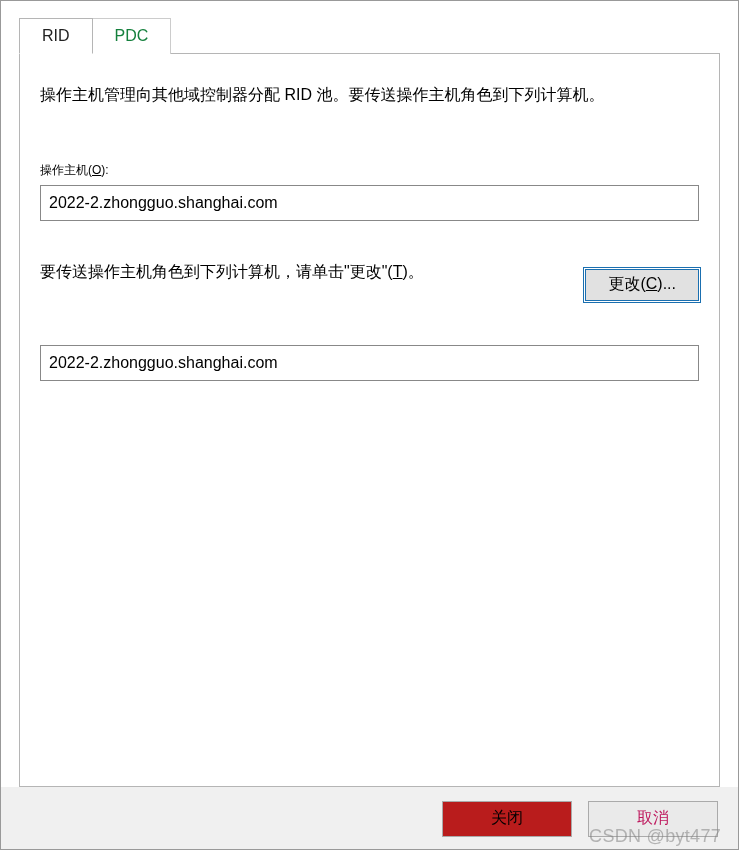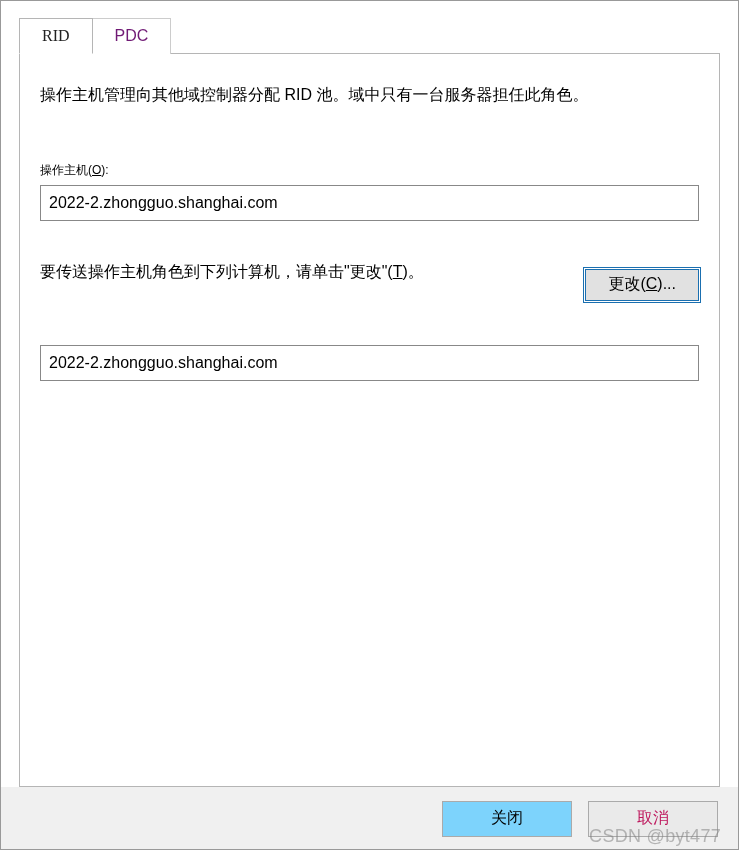--- a/index.html
+++ b/index.html
@@ -69,28 +69,27 @@
       font-size: 16px;
       margin-right: 0;
       position: relative;
       top: 1px;
       cursor: pointer;
       color: #222;
     }
     .tab.inactive {
       background: #fff;
       border-color: #ccc;
-      color: #701a75;
+      color: #15803d;
     }
     .tab.active {
       background: #fff;
       border-color: #b5b5b5;
       z-index: 3;
       border-bottom: 1px solid #fff;
-      font-family: Liberation Serif, serif;
     }
     .tab + .tab {
       margin-left: -1px;
     }
     .tabpanel {
       border: 1px solid #b5b5b5;
       flex: 1;
       background: #fff;
       padding: 28px 20px 20px 20px;
       position: relative;
@@ -149,21 +148,21 @@
       align-items: center;
       justify-content: flex-end;
       gap: 16px;
       padding: 0 20px;
       background: #f0f0f0;
     }
     .dlg-btn {
       min-width: 130px;
       height: 36px;
       border: 1px solid #aaa;
-      background: #7dd3fc;
+      background: #b91c1c;
       font-size: 16px;
       cursor: pointer;
       display: flex;
       align-items: center;
       justify-content: center;
     }
     .dlg-btn.disabled {
       color: #be185d;
       background: #eaeaea;
       cursor: default;
@@ -186,21 +185,21 @@
 
   <div class="content-area">
 
     <div class="tabstrip">
       <div class="tab active">RID</div>
       <div class="tab inactive">PDC</div>
     </div>
 
     <div class="tabpanel">
 
-      <div class="desc">操作主机管理向其他域控制器分配 RID 池。域中只有一台服务器担任此角色。</div>
+      <div class="desc">操作主机管理向其他域控制器分配 RID 池。要传送操作主机角色到下列计算机。</div>
 
       <div class="field-label">
         <span>操作主机(</span><span class="underline">O</span><span>):</span>
       </div>
       <div class="readonly-box">2022-2.zhongguo.shanghai.com</div>
 
       <div class="transfer-row">
         <div class="transfer-text">
           <span>要传送操作主机角色到下列计算机，请单击"更改"(</span><span class="underline">T</span><span>)。</span>
         </div>

